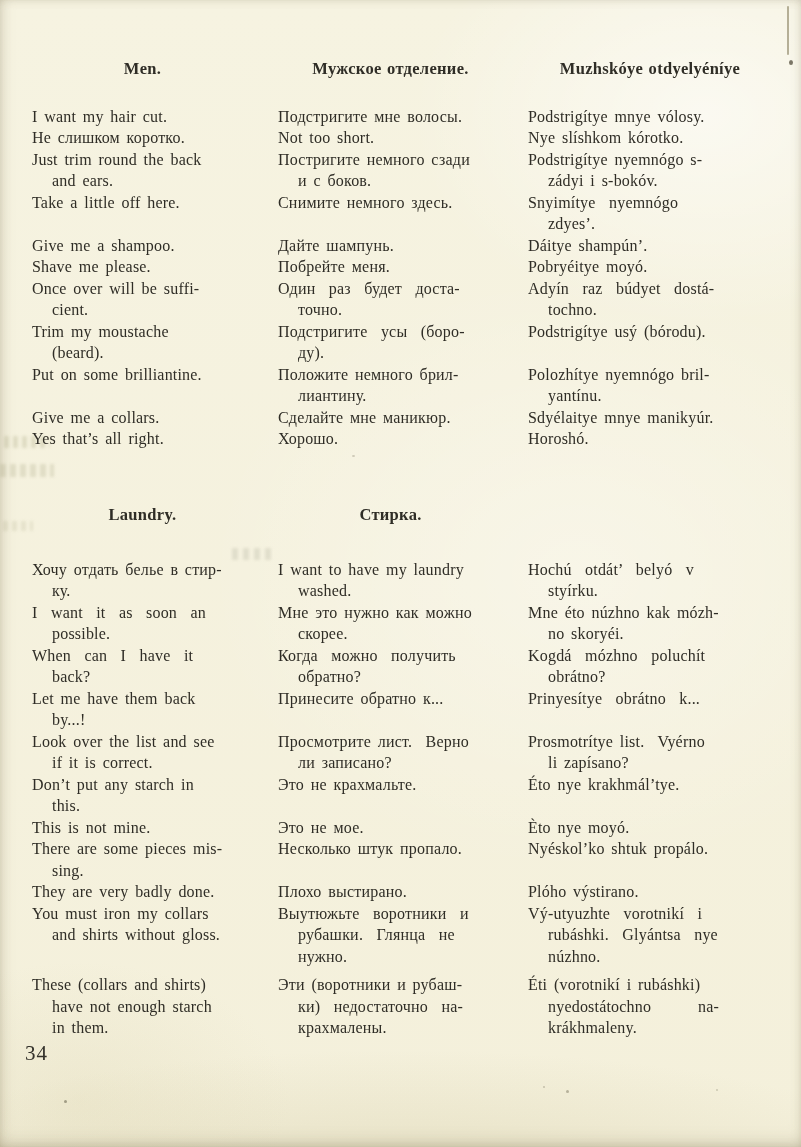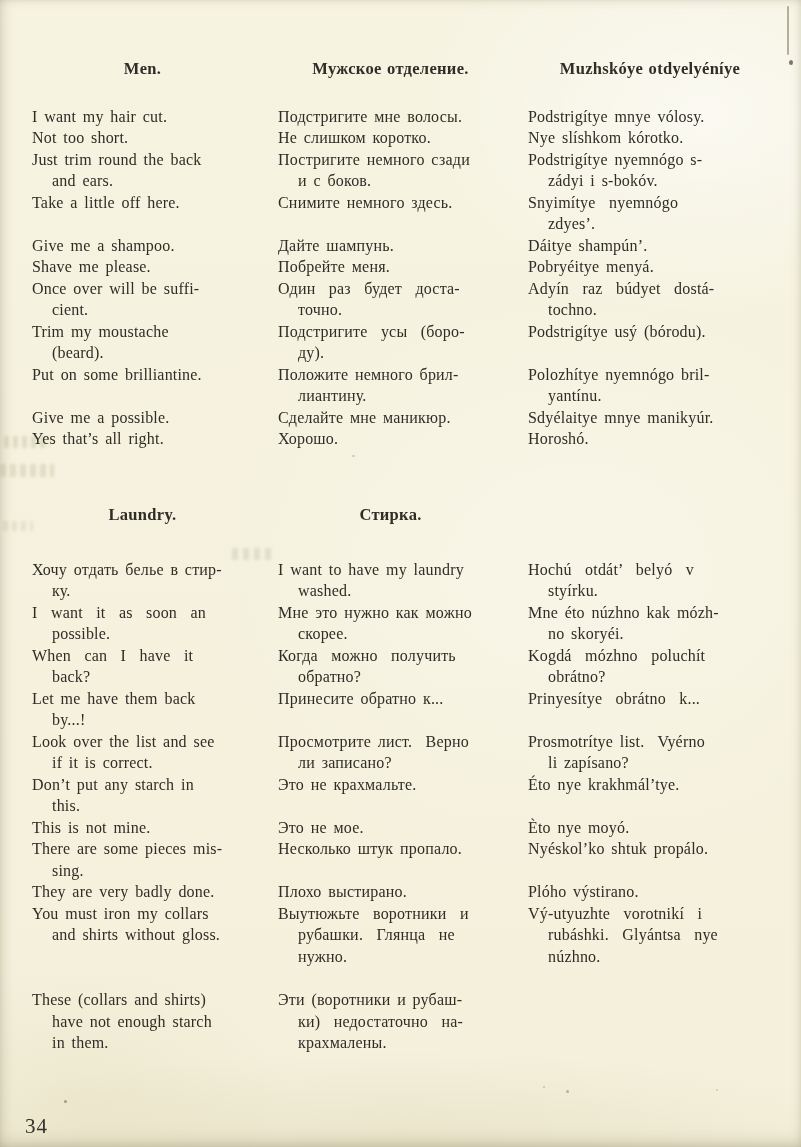--- a/index.html
+++ b/index.html
@@ -30,23 +30,23 @@
     font-size:16px;line-height:21.5px;
     letter-spacing:0.2px;word-spacing:2.5px;
   }
   .headers{margin-bottom:13px;}
   .headers .cell{
     font-weight:700;padding-left:0;text-indent:0;text-align:center;
     font-size:16.5px;letter-spacing:0.3px;word-spacing:1px;
   }
   .section-laundry{margin-top:40px;}
   .section-laundry .headers{margin-bottom:20px;}
-  .row.gap{margin-top:22px;}
+  .row.gap{margin-top:7px;}
   .page-number{
-    position:absolute;left:25px;top:1114px;
+    position:absolute;left:25px;top:1041px;
     font-size:21px;letter-spacing:1px;color:#34322b;
   }
   
   .artifact{position:absolute;pointer-events:none;}
   .mark-line{left:787px;top:6px;width:2px;height:49px;background:rgba(125,117,82,.55);border-radius:1px;}
   .mark-dot{left:789px;top:60px;width:4px;height:5px;background:rgba(70,64,46,.7);border-radius:50%;}
   .ghost{filter:blur(1.6px);opacity:.55;}
   .ghost-1{left:4px;top:436px;width:46px;height:12px;
     background:repeating-linear-gradient(90deg, rgba(156,154,112,.45) 0 5px, transparent 5px 9px);}
   .ghost-2{left:0px;top:464px;width:54px;height:13px;
@@ -87,22 +87,22 @@
         <h2 class="cell">Мужское отделение.</h2>
         <h2 class="cell">Muzhskóye otdyelyéníye</h2>
       </div>
       <div class="rows">
           <div class="row phrase">
             <div class="cell">I want my hair cut.</div>
             <div class="cell">Подстригите мне волосы.</div>
             <div class="cell">Podstrigítye mnye vólosy.</div>
           </div>
           <div class="row phrase">
+            <div class="cell">Не слишком коротко.</div>
             <div class="cell">Not too short.</div>
-            <div class="cell">Не слишком коротко.</div>
             <div class="cell">Nye slíshkom kórotko.</div>
           </div>
           <div class="row phrase">
             <div class="cell">Just trim round the back
 and ears.</div>
             <div class="cell">Постригите немного сзади
 и с боков.</div>
             <div class="cell">Podstrigítye nyemnógo s-
 zádyi i s-bokóv.</div>
           </div>
@@ -113,21 +113,21 @@
 zdyes’.</div>
           </div>
           <div class="row phrase">
             <div class="cell">Give me a shampoo.</div>
             <div class="cell">Дайте шампунь.</div>
             <div class="cell">Dáitye shampún’.</div>
           </div>
           <div class="row phrase">
             <div class="cell">Shave me please.</div>
             <div class="cell">Побрейте меня.</div>
-            <div class="cell">Pobryéitye menyá.</div>
+            <div class="cell">Pobryéitye moyó.</div>
           </div>
           <div class="row phrase">
             <div class="cell">Once over will be suffi-
 cient.</div>
             <div class="cell">Один  раз  будет  доста-
 точно.</div>
             <div class="cell">Adyín  raz  búdyet  dostá-
 tochno.</div>
           </div>
           <div class="row phrase">
@@ -138,21 +138,21 @@
             <div class="cell">Podstrigítye usý (bórodu).</div>
           </div>
           <div class="row phrase">
             <div class="cell">Put on some brilliantine.</div>
             <div class="cell">Положите немного брил-
 лиантину.</div>
             <div class="cell">Polozhítye nyemnógo bril-
 yantínu.</div>
           </div>
           <div class="row phrase">
-            <div class="cell">Give me a possible.</div>
+            <div class="cell">Give me a collars.</div>
             <div class="cell">Сделайте мне маникюр.</div>
             <div class="cell">Sdyélaitye mnye manikyúr.</div>
           </div>
           <div class="row phrase">
             <div class="cell">Yes that’s all right.</div>
             <div class="cell">Хорошо.</div>
             <div class="cell">Horoshó.</div>
           </div>
         </div>
     </section>
@@ -233,20 +233,23 @@
 rubáshki.  Glyántsa  nye
 núzhno.</div>
           </div>
           <div class="row phrase gap">
             <div class="cell">These (collars and shirts)
 have not enough starch
 in them.</div>
             <div class="cell">Эти (воротники и рубаш-
 ки)  недостаточно  на-
 крахмалены.</div>
+            <div class="cell">Éti (vorotnikí i rubáshki)
+nyedostátochno       na-
+krákhmaleny.</div>
           </div>
         </div>
     </section>
 
   </main>
 
   <div class="page-number">34</div>
 </div>
 
 </body></html>

